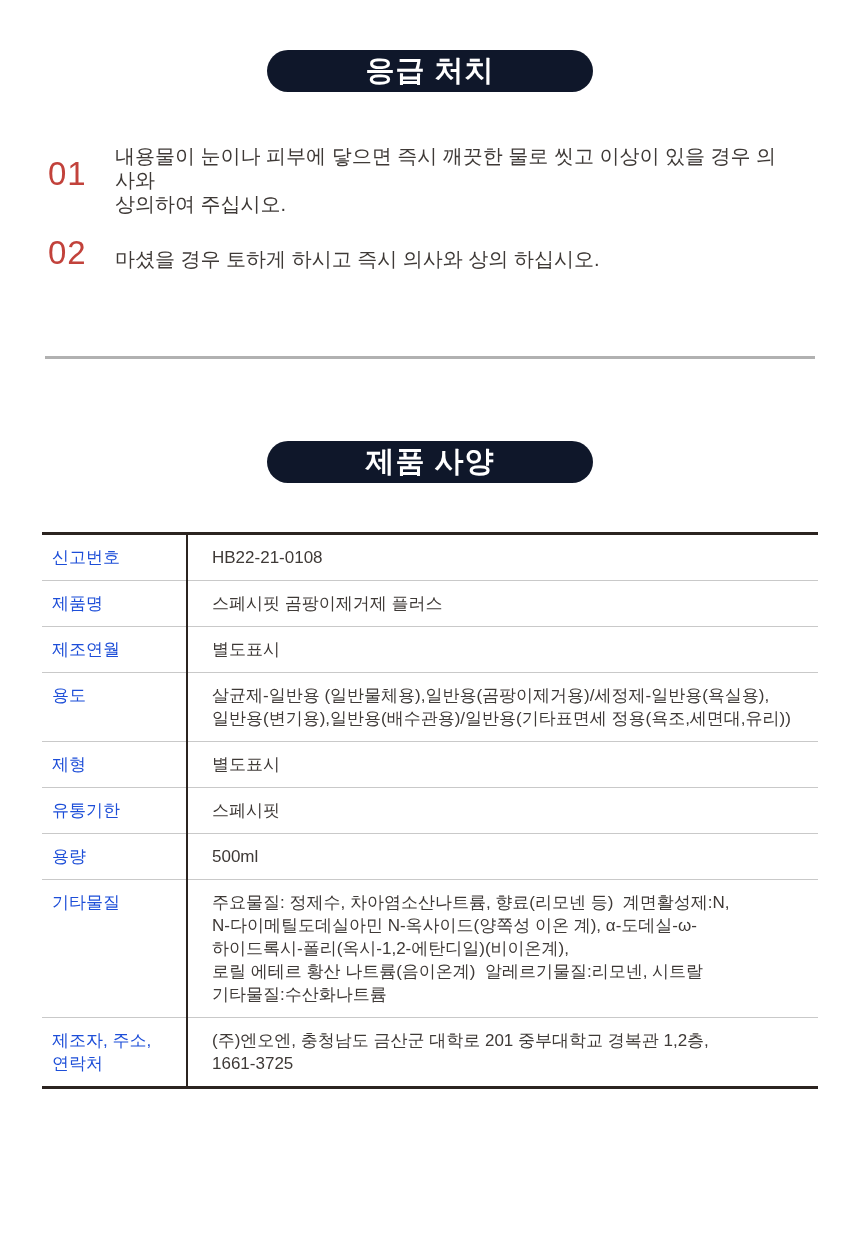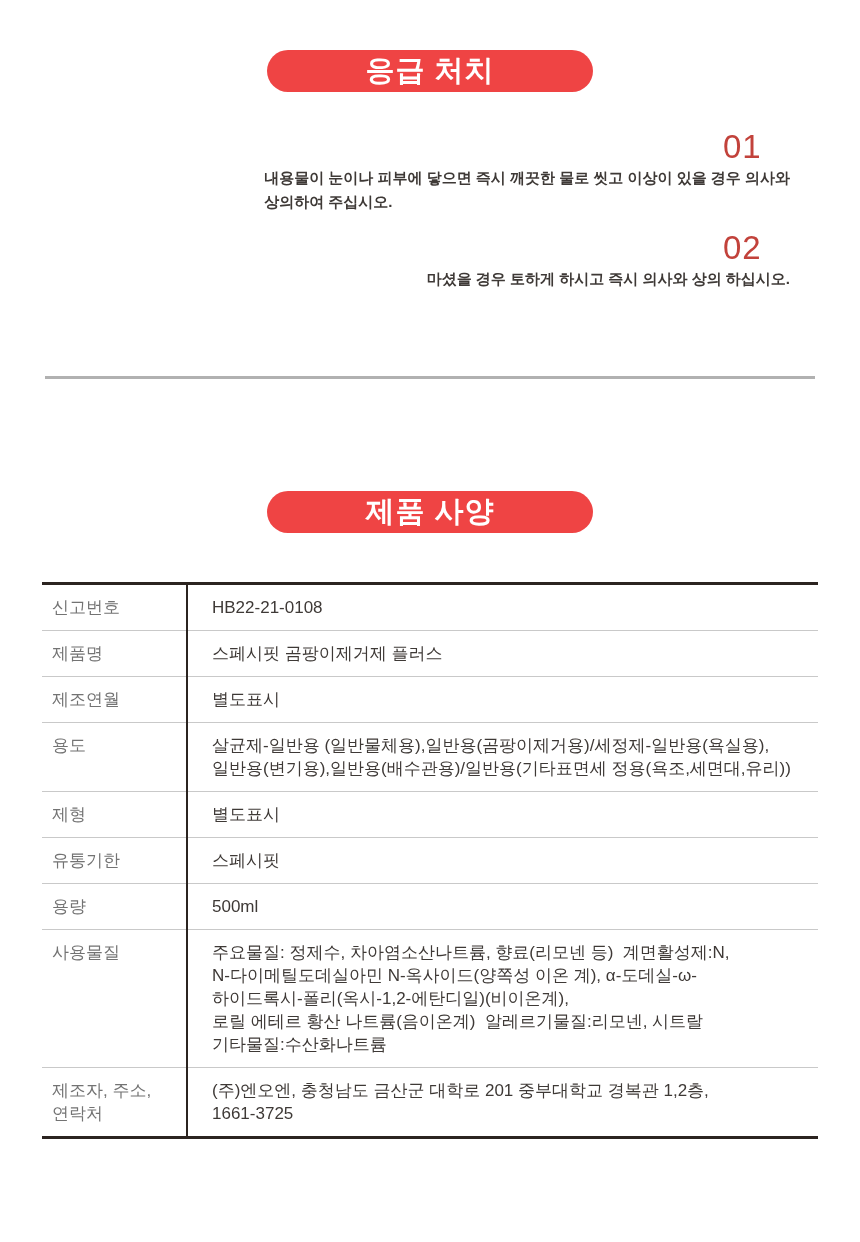--- a/index.html
+++ b/index.html
@@ -11,61 +11,59 @@
     font-family: "Liberation Sans", "DejaVu Sans", sans-serif;
     color: #3e3936;
     overflow: hidden;
   }
 
   
   .badge {
     width: 326px;
     height: 42px;
     margin: 0 auto;
-    background: #ef4444;
+    background: #0f172a;
     border-radius: 22px;
     color: #ffffff;
     font-size: 29px;
     font-weight: bold;
     display: flex;
     align-items: center;
     justify-content: center;
     letter-spacing: 1px;
   }
   .badge-emergency { margin-top: 50px; }
-  .badge-spec { margin-top: 112px; }
+  .badge-spec { margin-top: 82px; }
 
   
   .steps {
     margin: 38px 70px 0 48px;
     padding: 0;
     list-style: none;
   }
   .step {
     display: flex;
-    align-items: flex-end;
+    align-items: center;
     margin-bottom: 17px;
-    flex-direction: column;
   }
   .step-number {
     flex: none;
     width: 67px;
     font-size: 33px;
     line-height: 33px;
     color: #c2423b;
     font-weight: 400;
     letter-spacing: 1px;
   }
   .step-text {
-    margin: 3px 0 0 0;
-    font-size: 15px;
+    margin: 14px 0 0 0;
+    font-size: 20px;
     line-height: 24px;
     white-space: pre-line;
     color: #3e3936;
-    font-weight: bold;
   }
 
   
   .section-divider {
     border: none;
     height: 3px;
     background: #b1b1b1;
     margin: 85px 45px 0 45px;
   }
 
@@ -87,21 +85,21 @@
     line-height: 23px;
     border-bottom: 1px solid #c9c9c9;
   }
   .spec-row:last-child .spec-label,
   .spec-row:last-child .spec-value { border-bottom: none; }
   .spec-label {
     width: 145px;
     padding-left: 10px;
     border-right: 2px solid #2b2420;
     font-weight: 500;
-    color: #737373;
+    color: #1d4ed8;
     white-space: pre-line;
   }
   .spec-value {
     padding-left: 24px;
     color: #3e3936;
     white-space: pre-wrap;
   }
 </style>
 </head>
 <body>
@@ -156,21 +154,21 @@
       </div>
       <div class="spec-row">
         <div class="spec-label">유통기한</div>
         <div class="spec-value">스페시핏</div>
       </div>
       <div class="spec-row">
         <div class="spec-label">용량</div>
         <div class="spec-value">500ml</div>
       </div>
       <div class="spec-row">
-        <div class="spec-label">사용물질</div>
+        <div class="spec-label">기타물질</div>
         <div class="spec-value">주요물질: 정제수, 차아염소산나트륨, 향료(리모넨 등)  계면활성제:N,
 N-다이메틸도데실아민 N-옥사이드(양쪽성 이온 계), α-도데실-ω-
 하이드록시-폴리(옥시-1,2-에탄디일)(비이온계),
 로릴 에테르 황산 나트륨(음이온계)  알레르기물질:리모넨, 시트랄
 기타물질:수산화나트륨</div>
       </div>
       <div class="spec-row">
         <div class="spec-label">제조자, 주소,
 연락처</div>
         <div class="spec-value">(주)엔오엔, 충청남도 금산군 대학로 201 중부대학교 경복관 1,2층,

